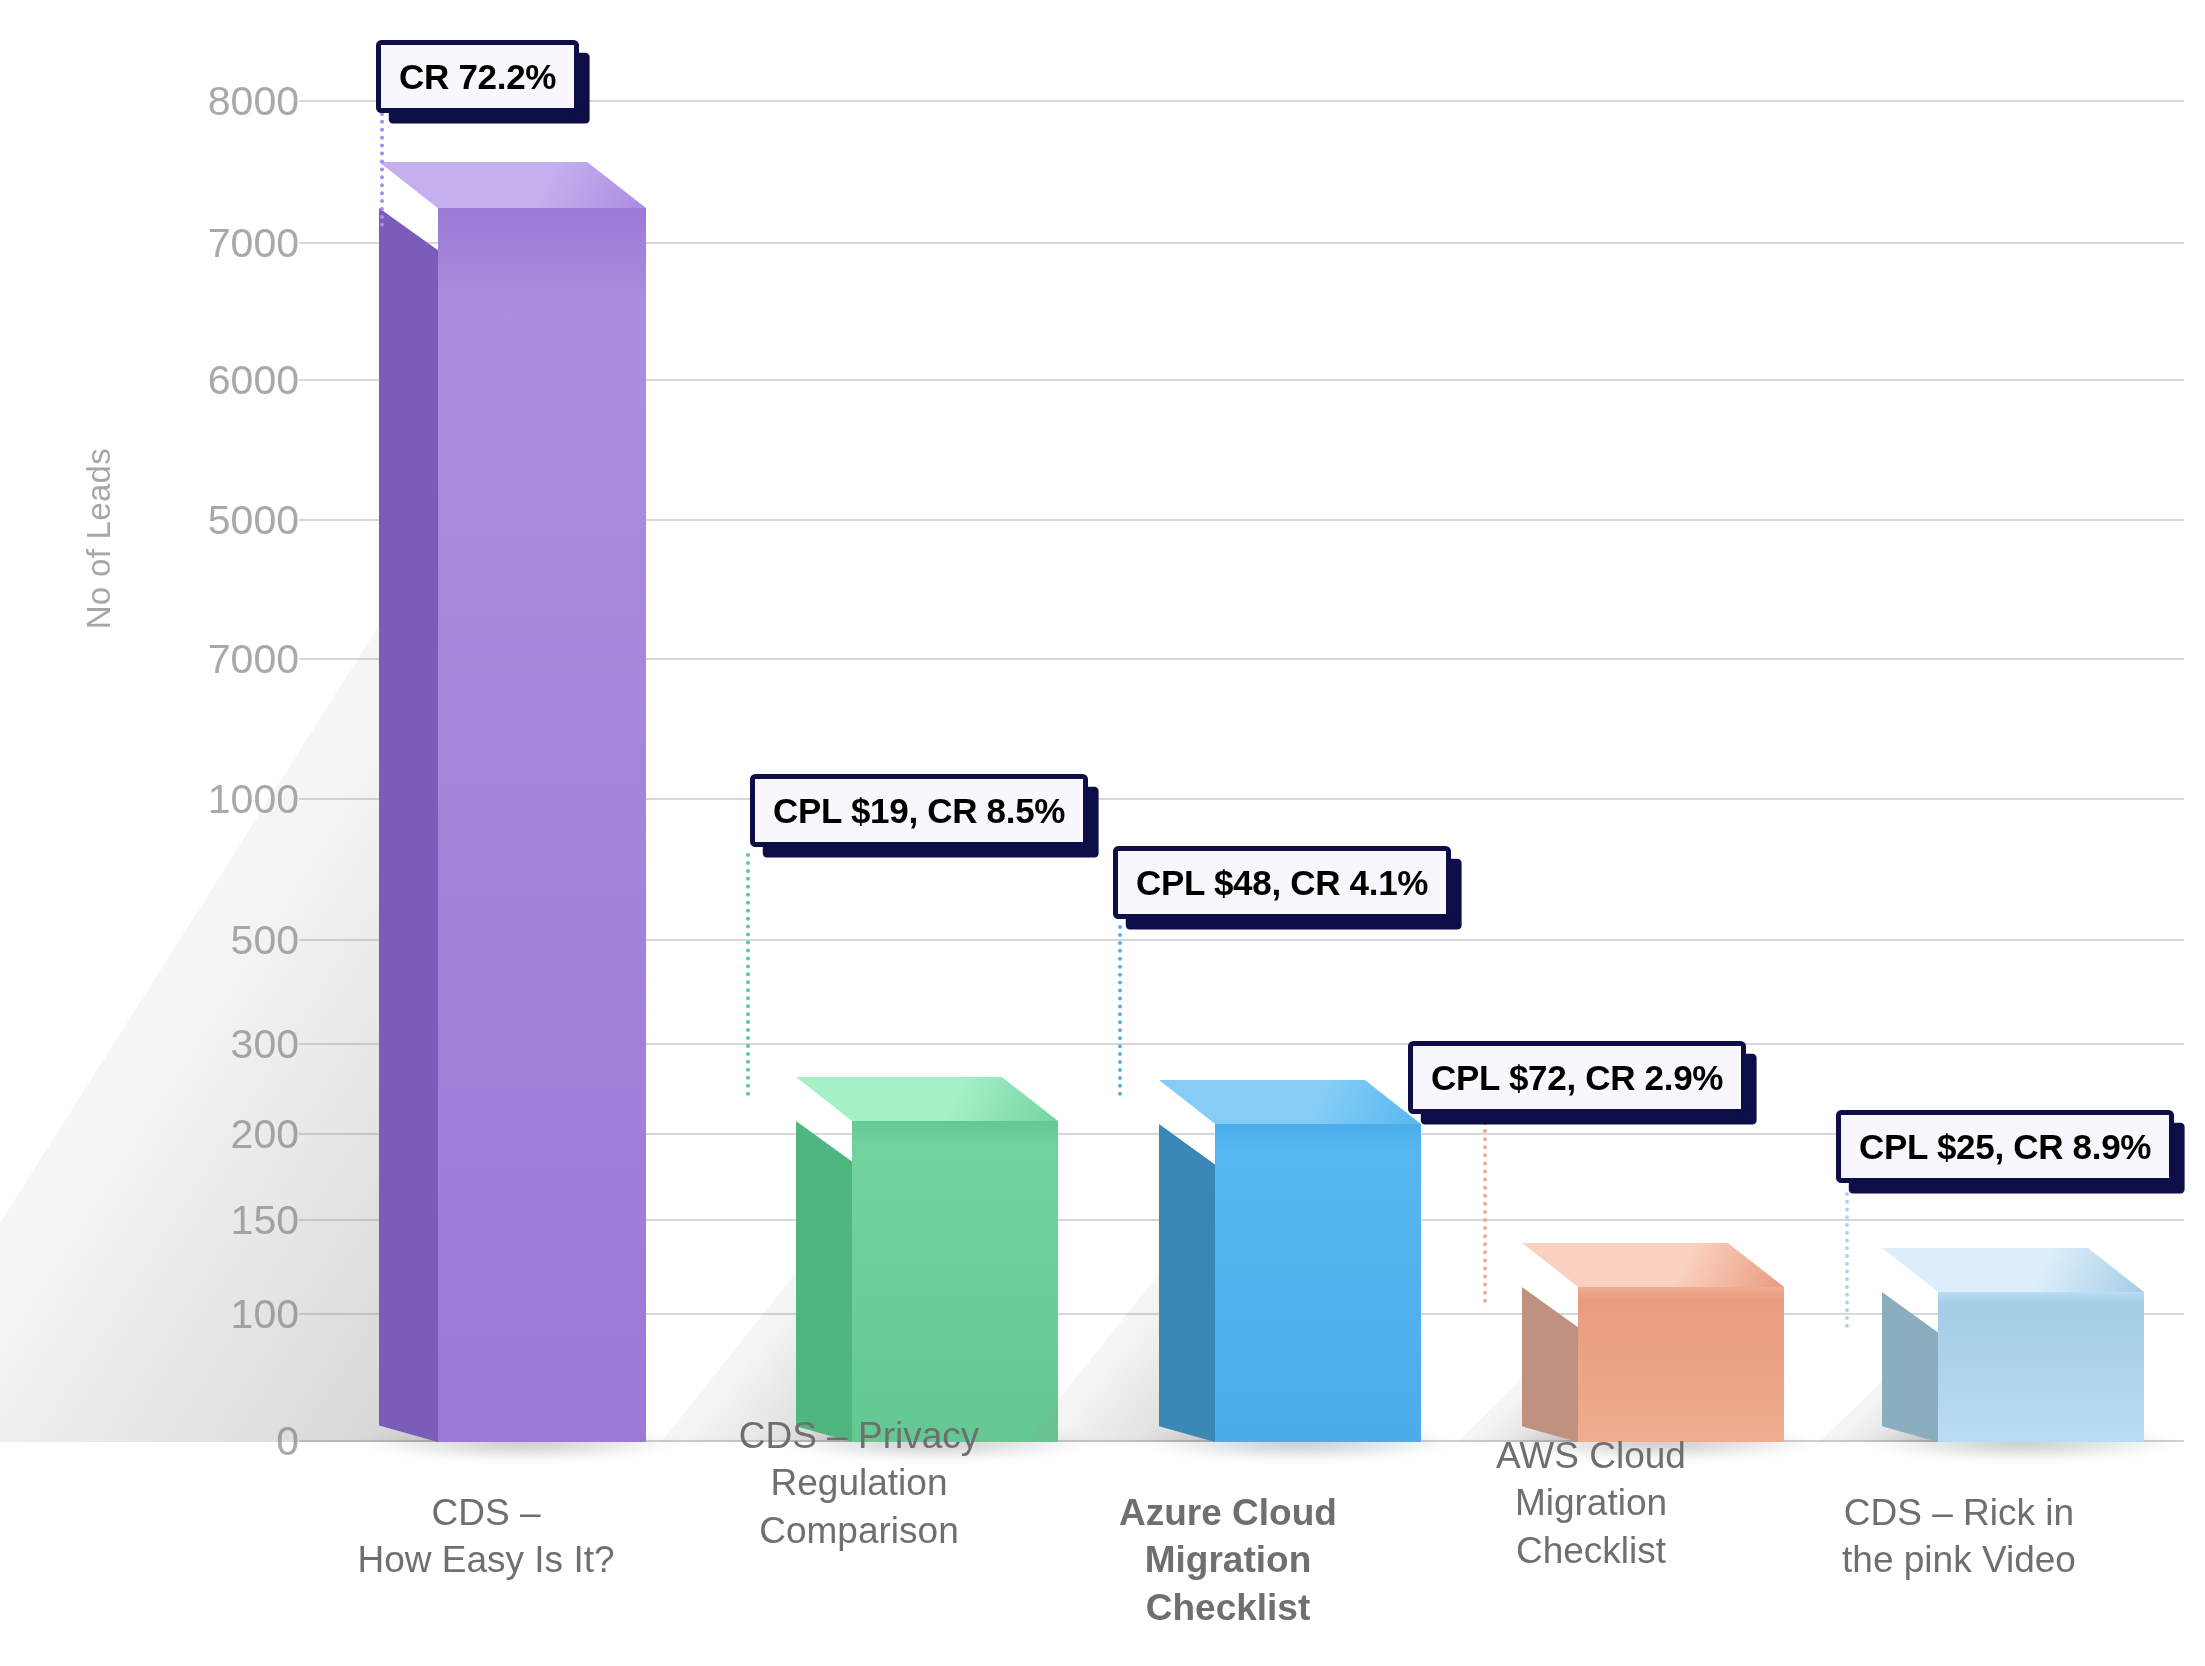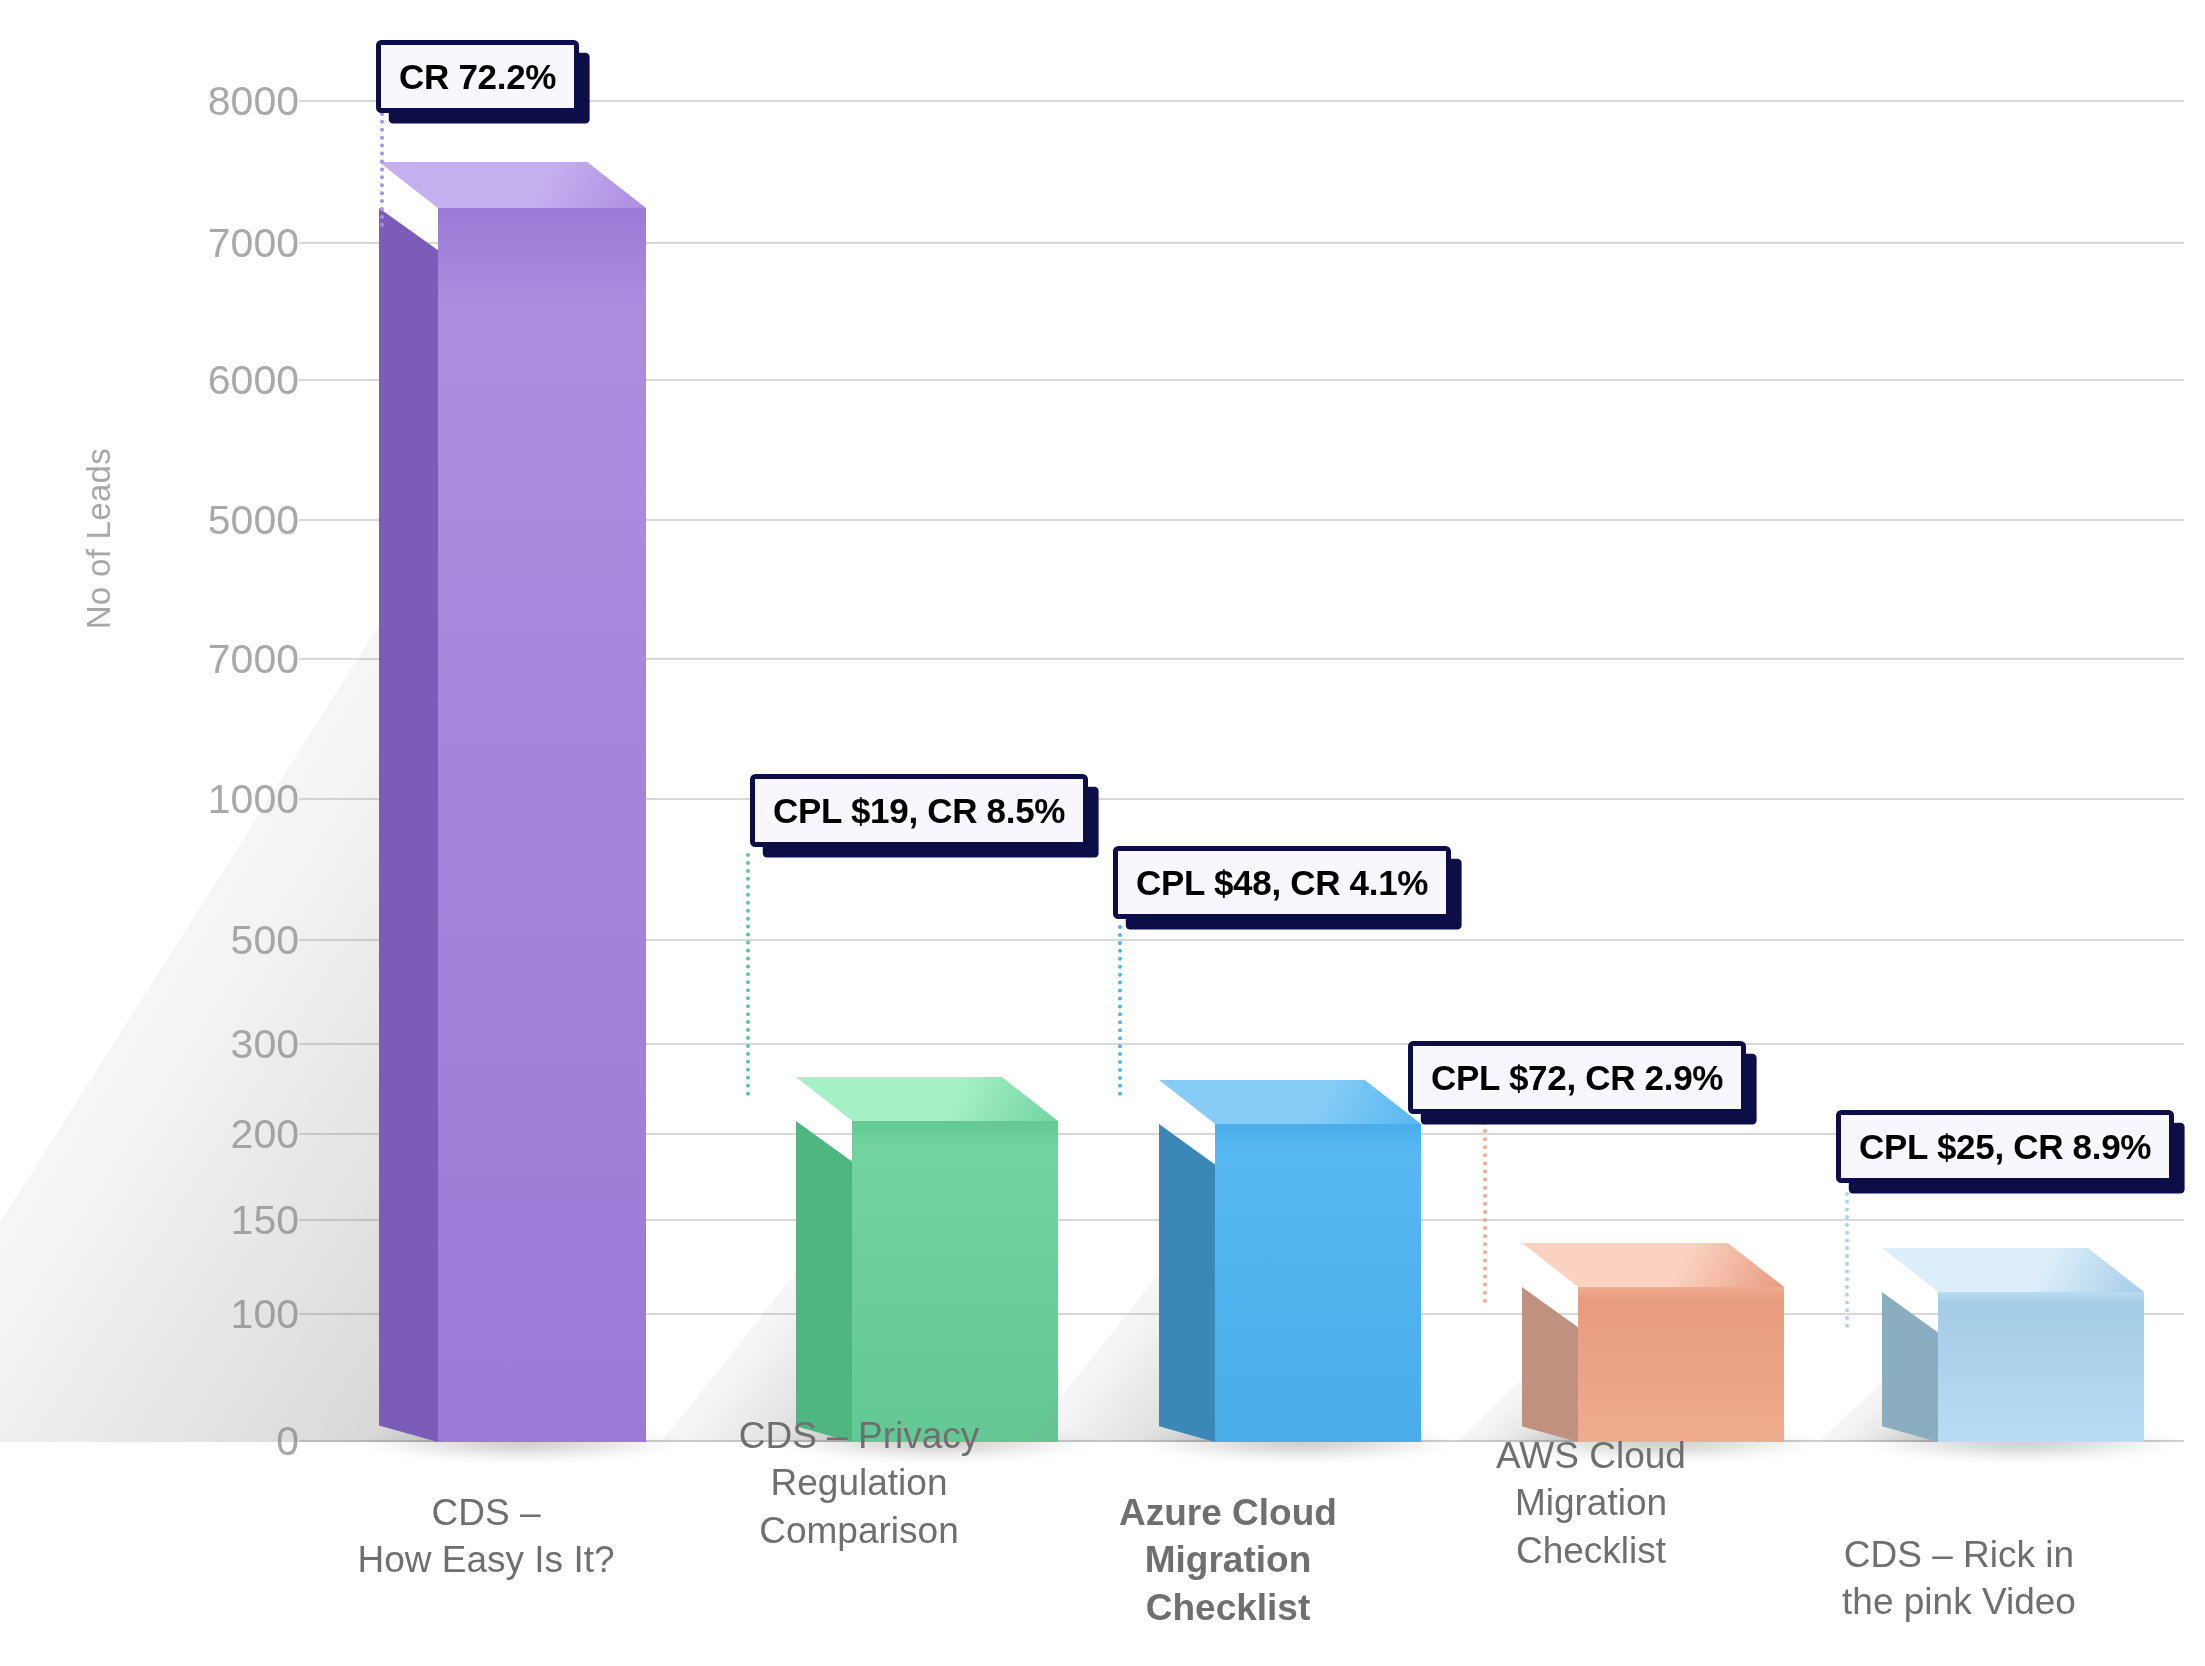--- a/index.html
+++ b/index.html
@@ -196,17 +196,17 @@
 How Easy Is It?</div>
       <div class="xlabel" style="left: 667px; width: 384px; top: 1412px;">CDS – Privacy
 Regulation
 Comparison</div>
       <div class="xlabel" style="left: 1041px; width: 374px; top: 1489px; font-weight: bold;">Azure Cloud
 Migration
 Checklist</div>
       <div class="xlabel" style="left: 1404px; width: 374px; top: 1432px;">AWS Cloud
 Migration
 Checklist</div>
-      <div class="xlabel" style="left: 1756px; width: 406px; top: 1489px; margin-top: 42px;">CDS – Rick in
+      <div class="xlabel" style="left: 1756px; width: 406px; top: 1489px;">CDS – Rick in
 the pink Video</div>
     </div>
 </div>
 
 
 </body></html>

